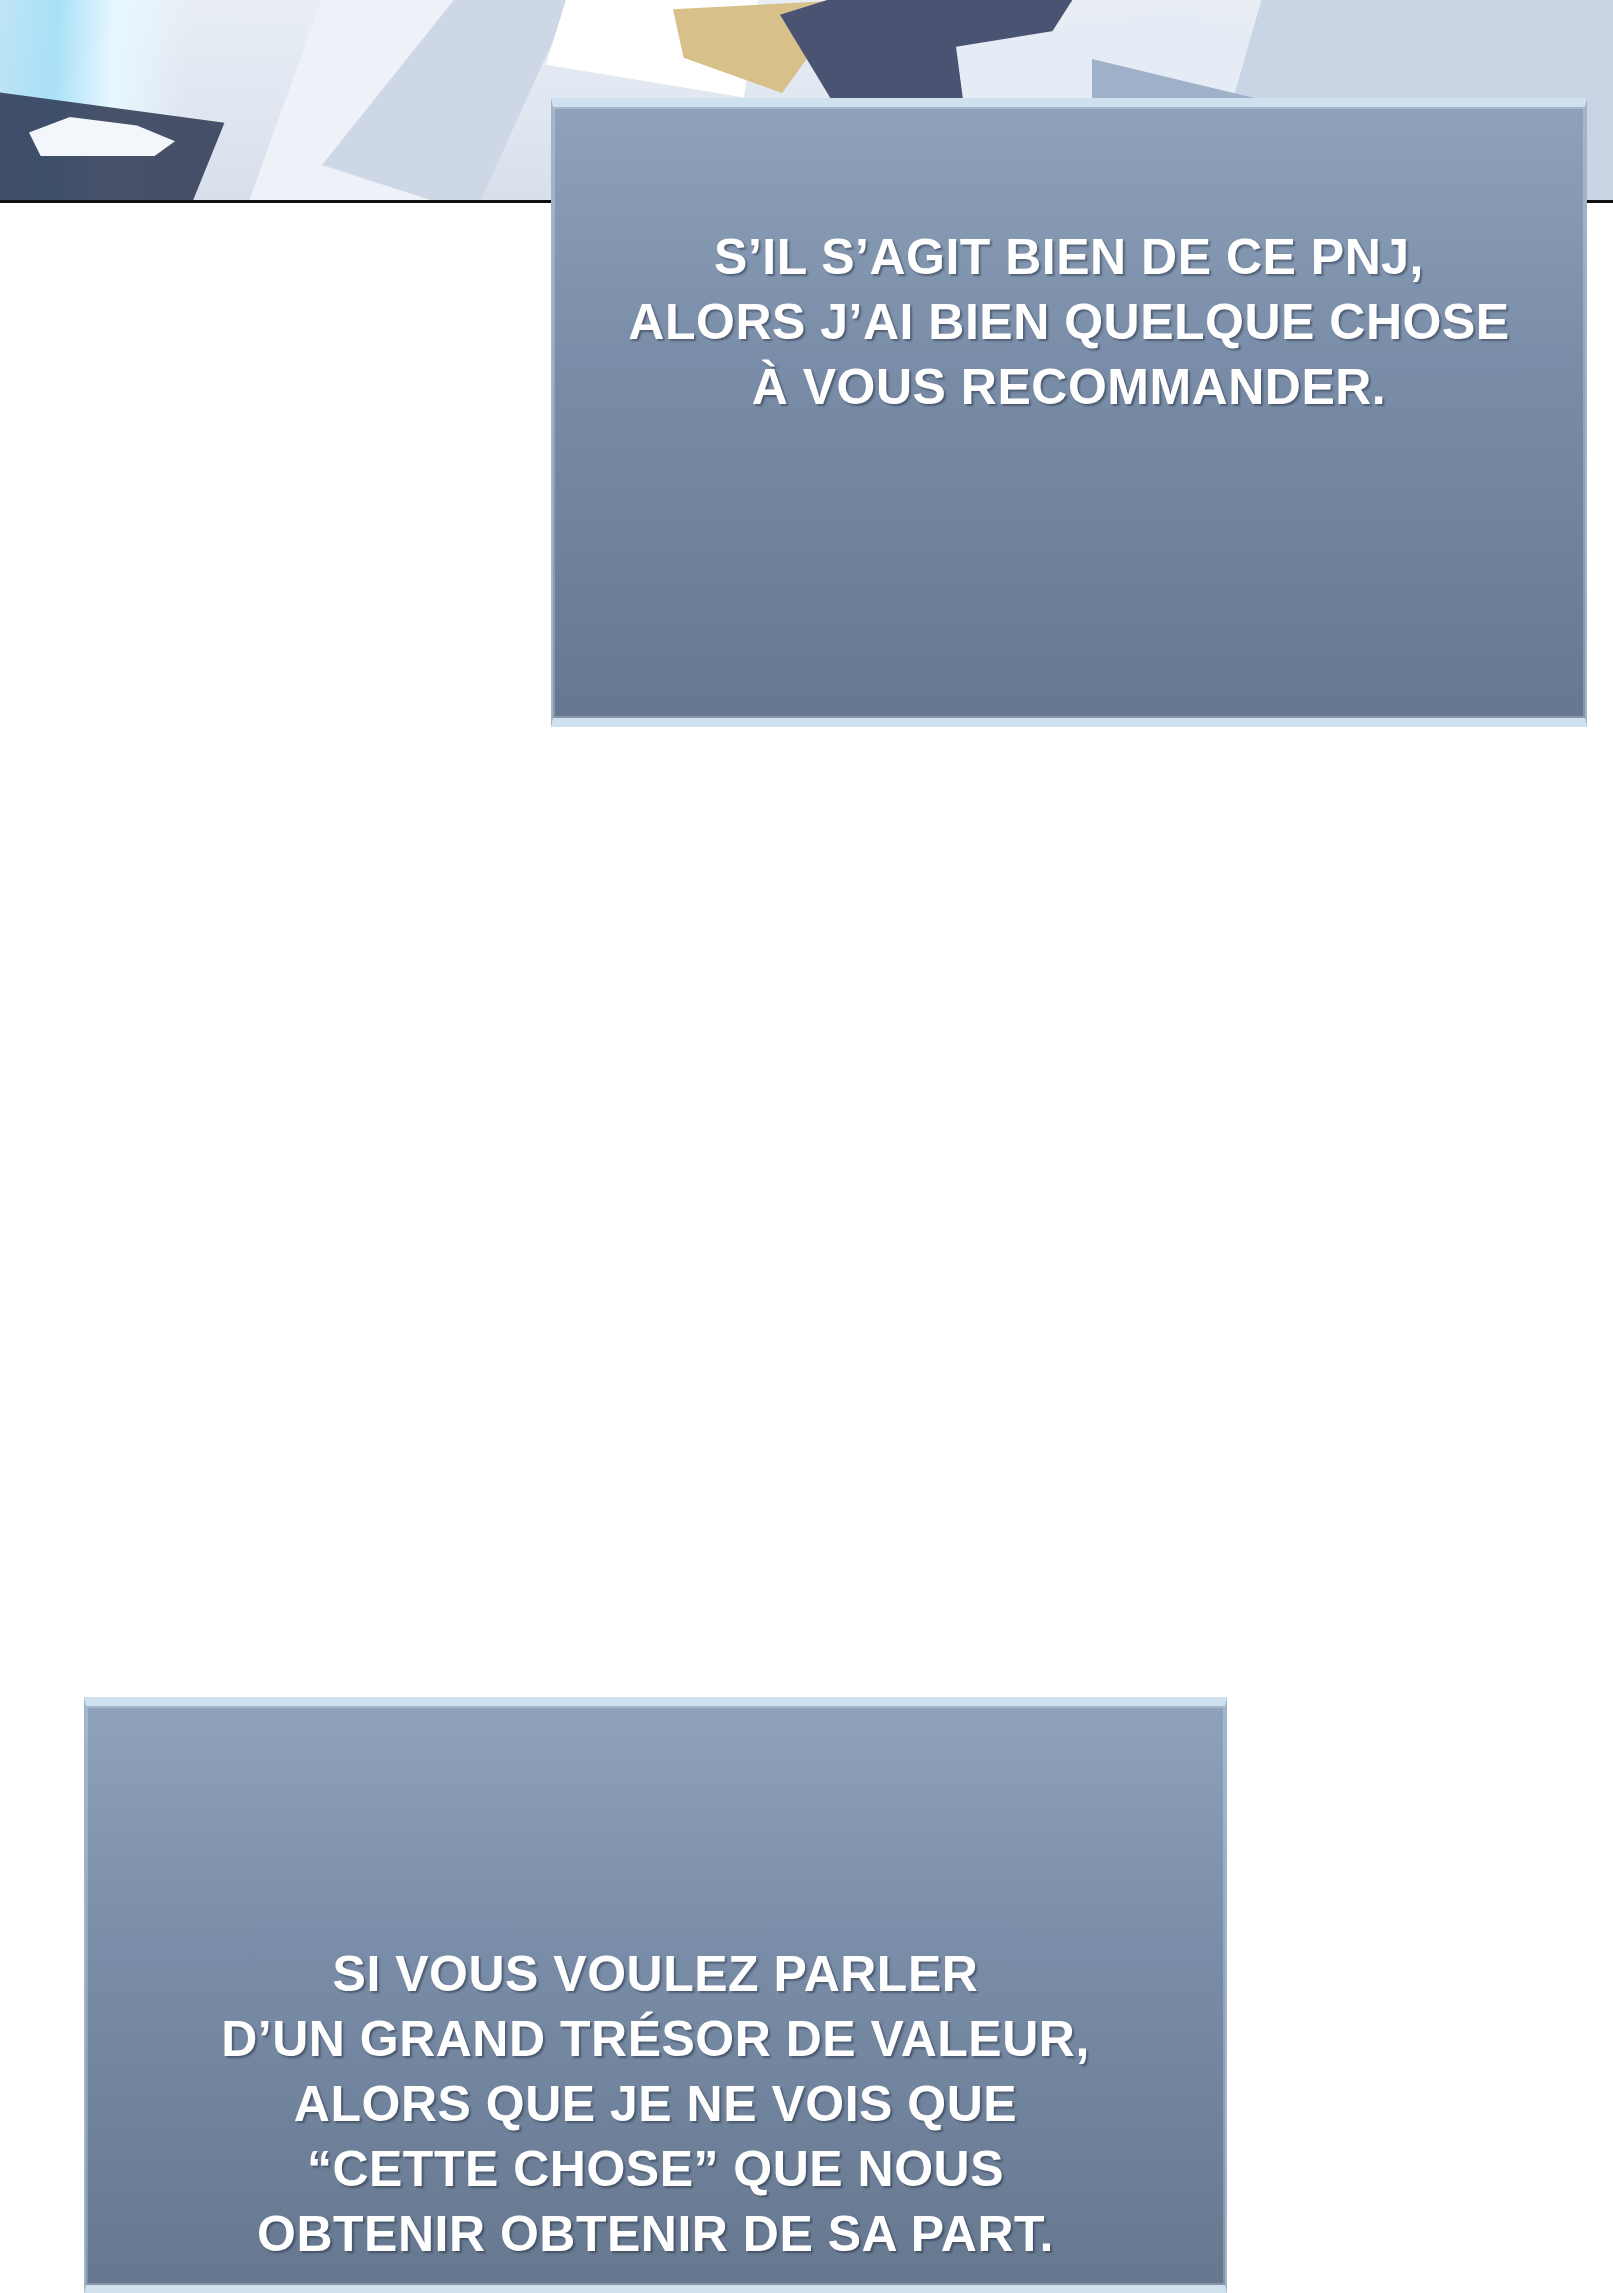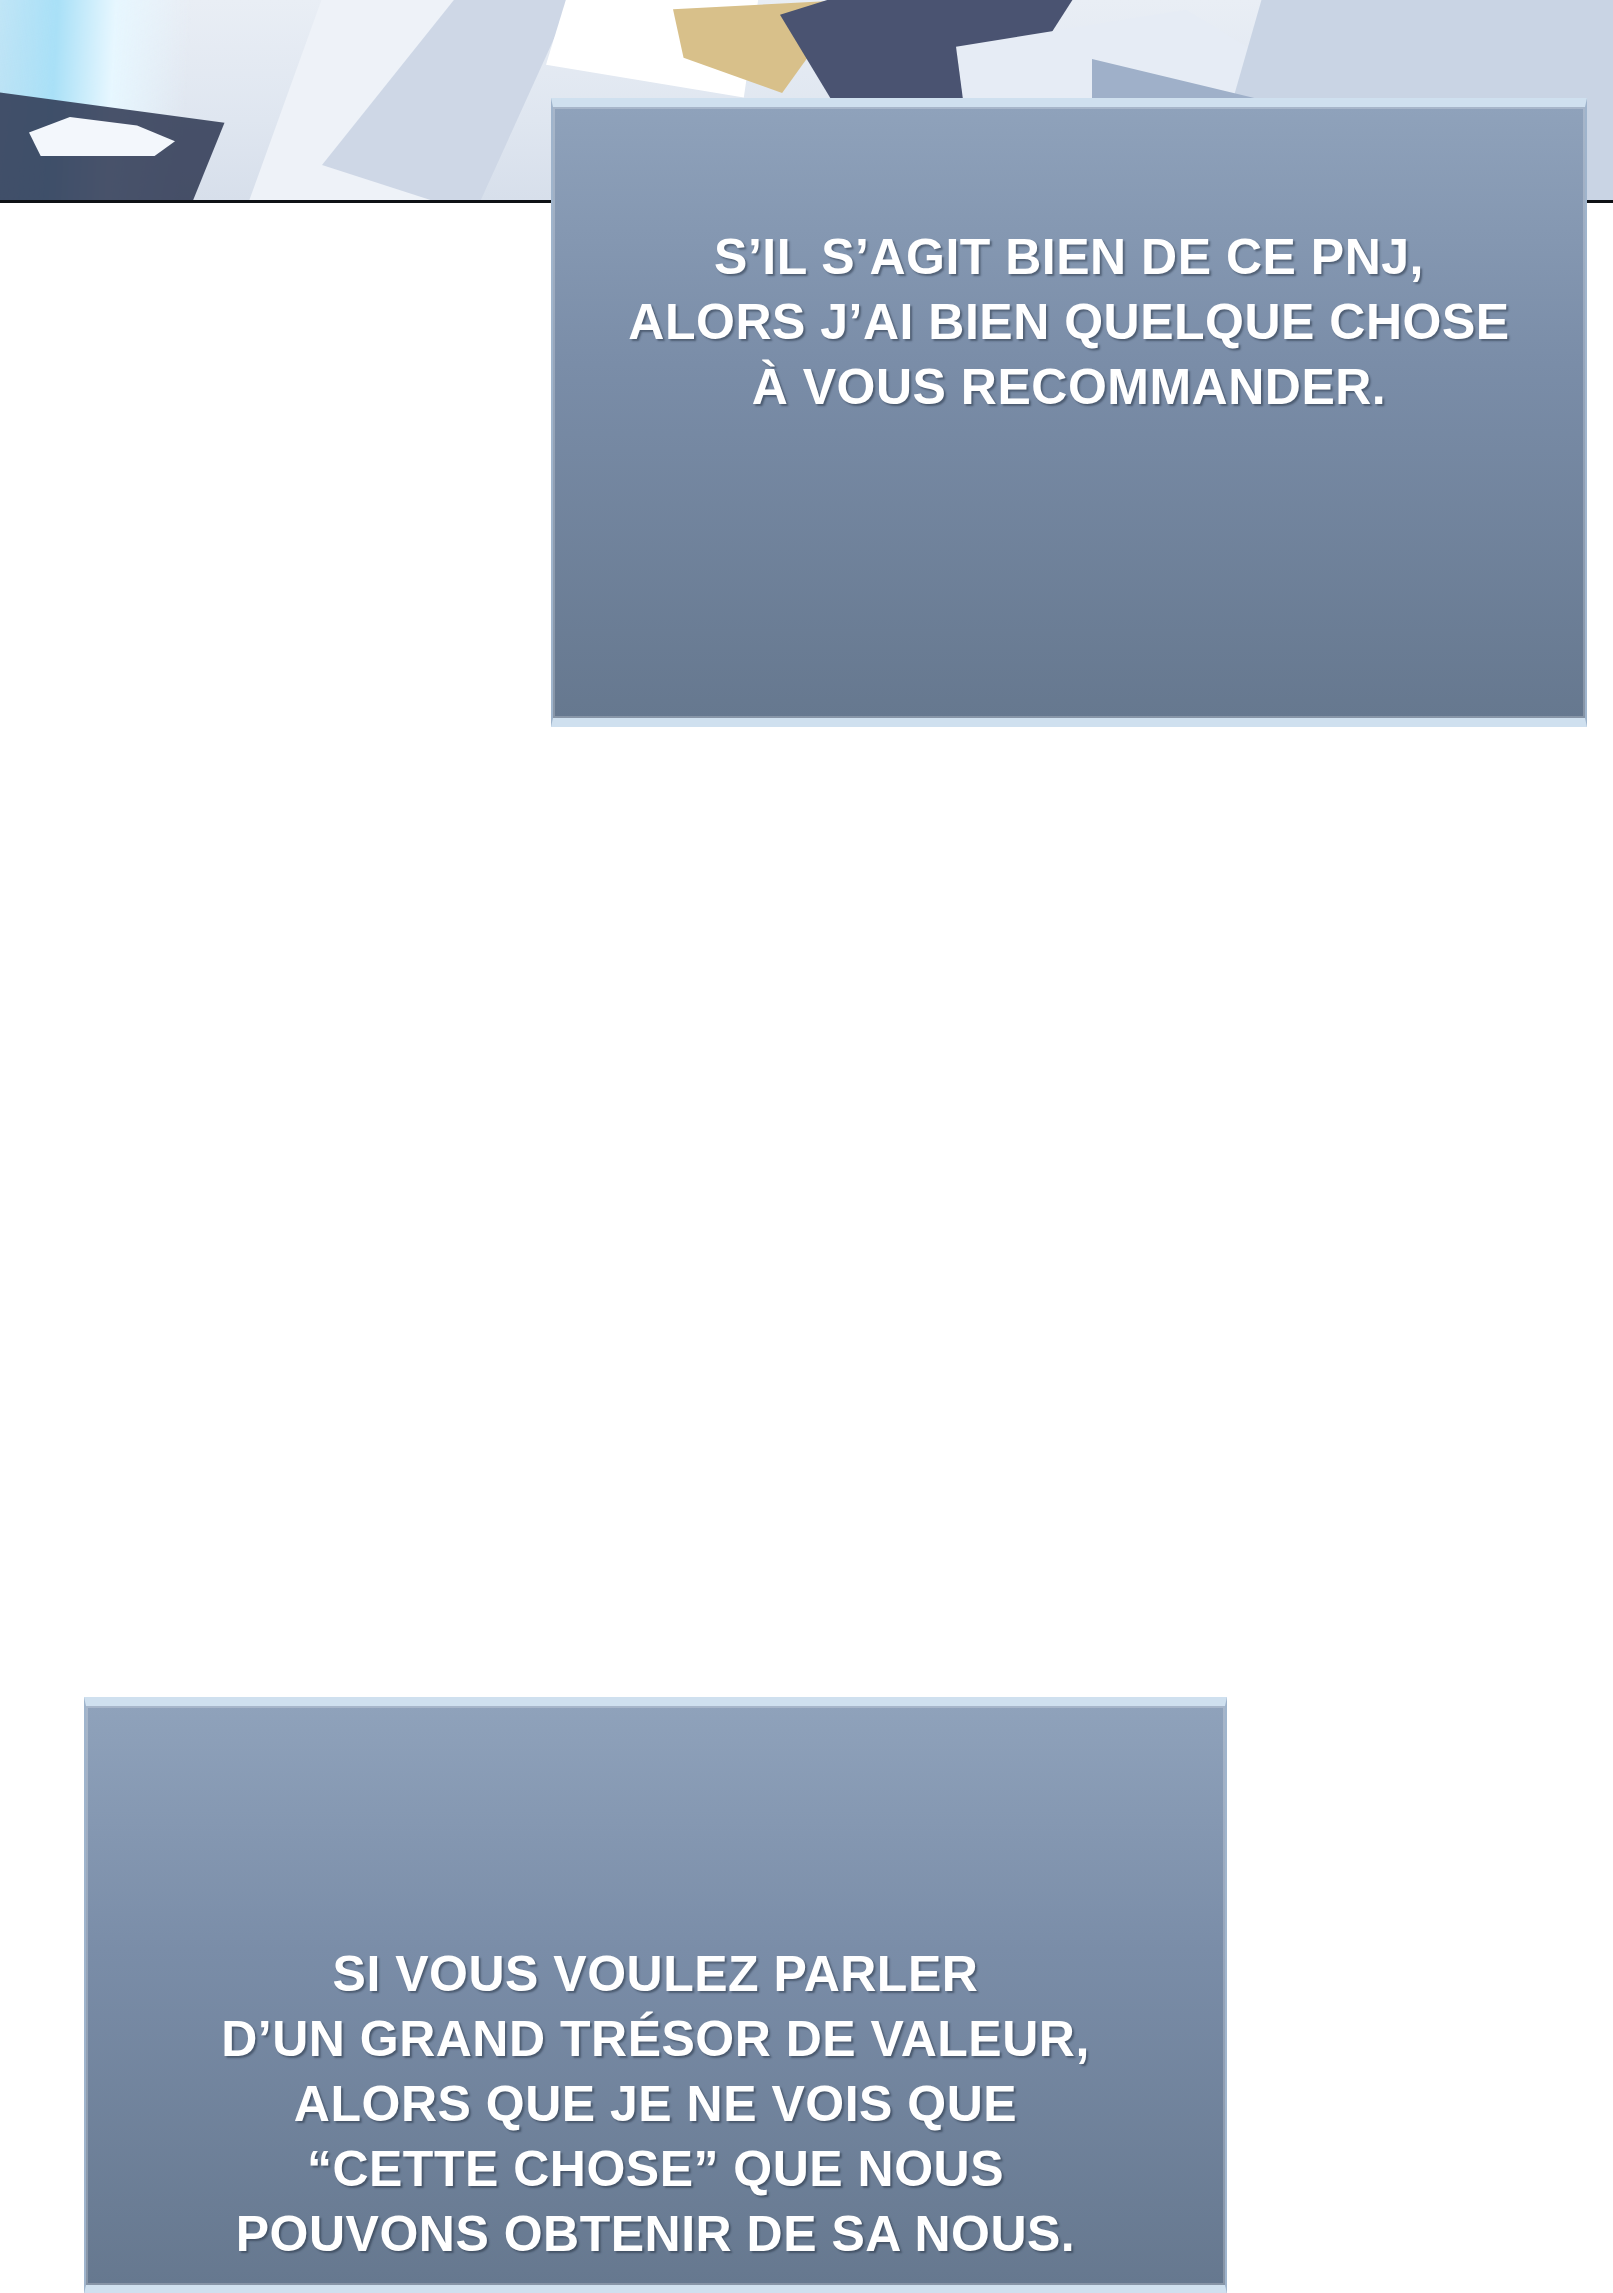--- a/index.html
+++ b/index.html
@@ -161,15 +161,15 @@
   <div class="bubble-text">S’IL S’AGIT BIEN DE CE PNJ,
 ALORS J’AI BIEN QUELQUE CHOSE
 À VOUS RECOMMANDER.</div>
 </div>
 
 <div class="bubble" id="bubble-2">
   <div class="bubble-text">SI VOUS VOULEZ PARLER
 D’UN GRAND TRÉSOR DE VALEUR,
 ALORS QUE JE NE VOIS QUE
 “CETTE CHOSE” QUE NOUS
-POUVONS OBTENIR DE SA NOUS.</div>
+OBTENIR OBTENIR DE SA PART.</div>
 </div>
 
 
 </body></html>

